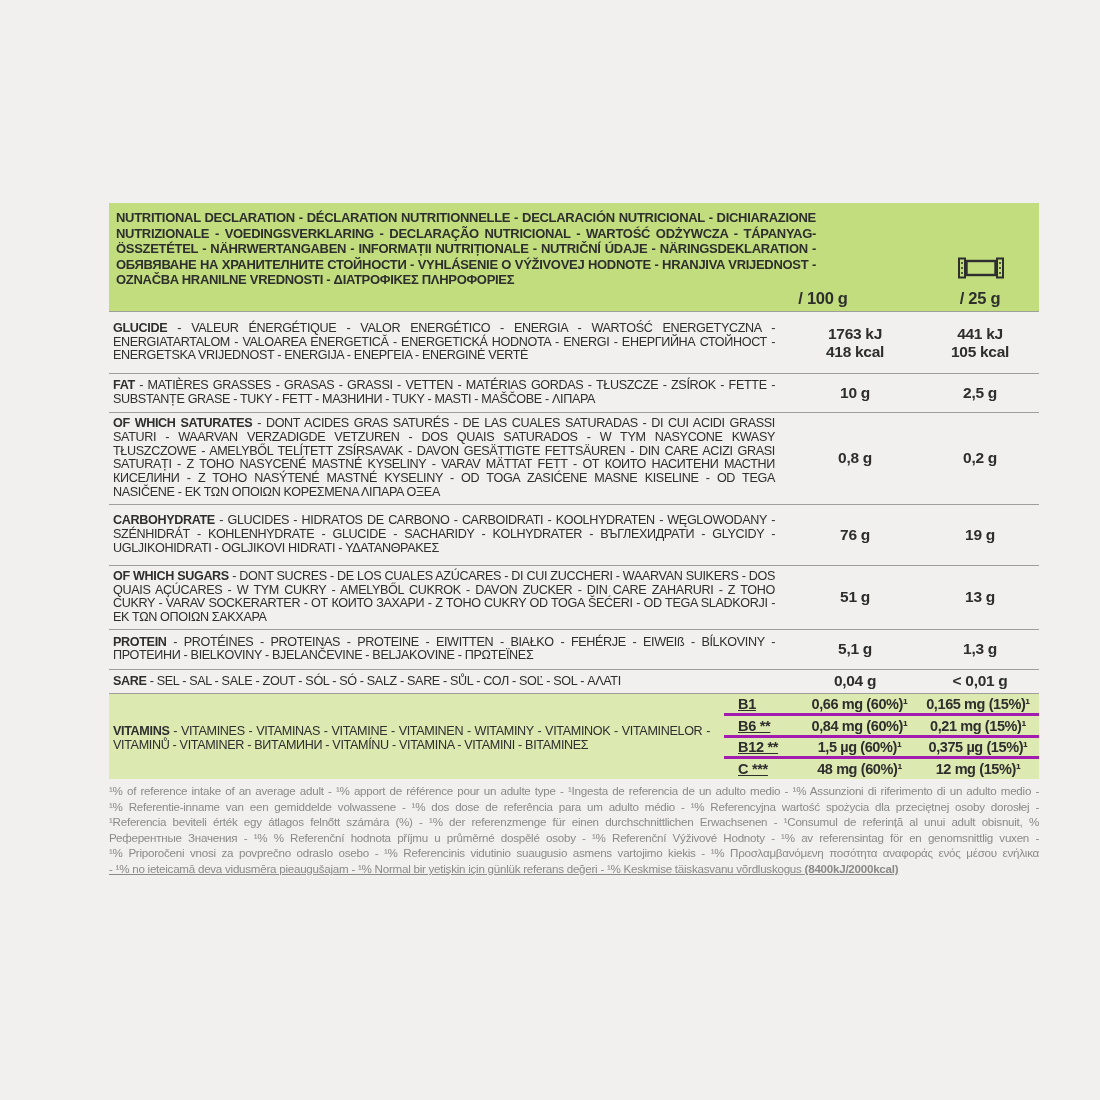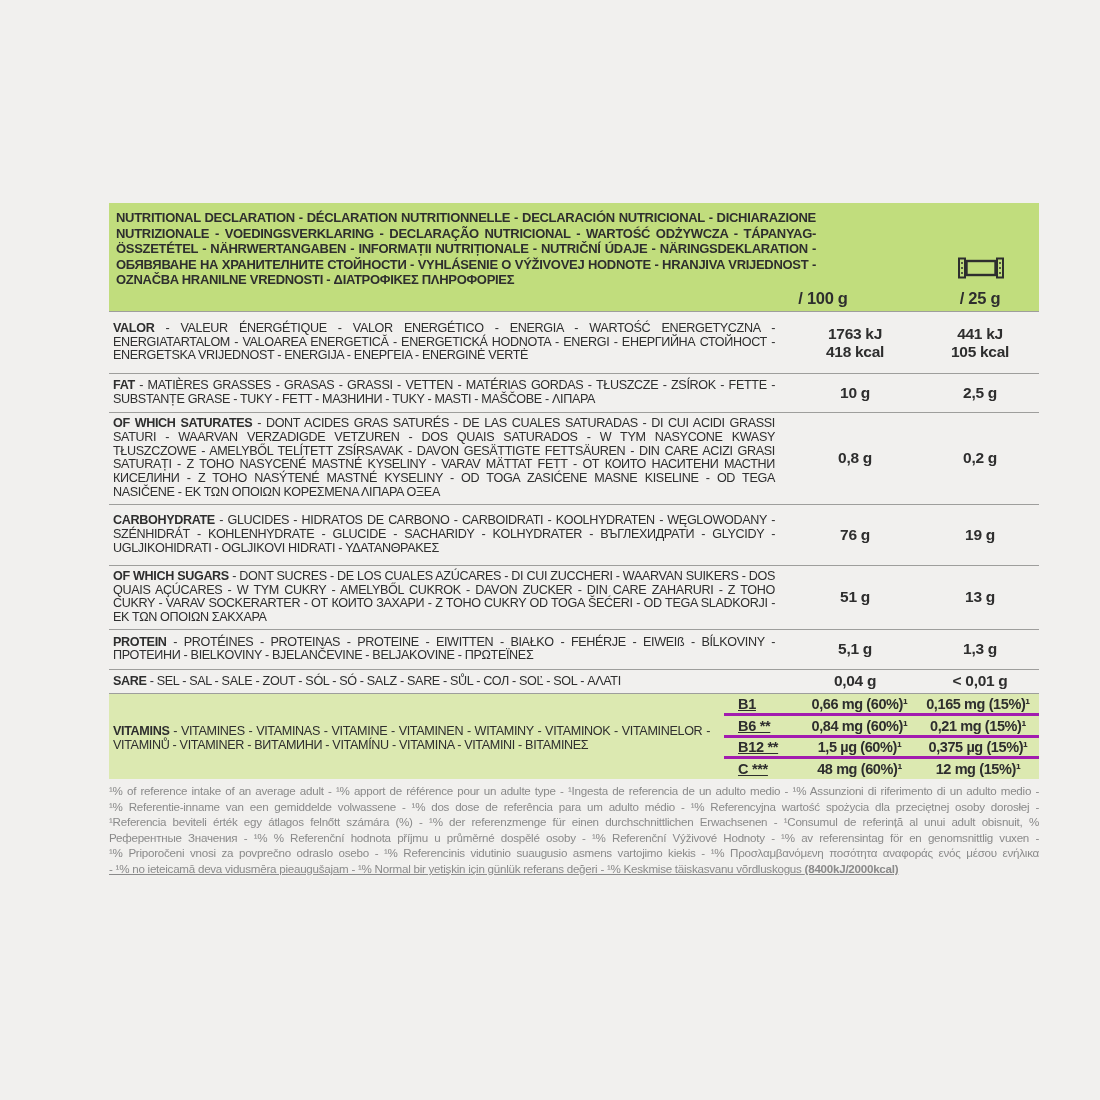--- a/index.html
+++ b/index.html
@@ -86,21 +86,21 @@
     <div class="hdr-cols">
       <div></div>
       <div class="hdr-col">/ 100 g</div>
       <div class="hdr-col">/ 25 g</div>
     </div>
   </div>
 
   <div class="rows">
 
     <div class="row r-energy">
-      <div class="label"><span class="strong">VALOR</span><span> - VALEUR ÉNERGÉTIQUE - VALOR ENERGÉTICO - ENERGIA - WARTOŚĆ ENERGETYCZNA - ENERGIATARTALOM - VALOAREA ENERGETICĂ - ENERGETICKÁ HODNOTA - ENERGI - ЕНЕРГИЙНА СТОЙНОСТ - ENERGETSKA VRIJEDNOST - ENERGIJA - ΕΝΕΡΓΕΙΑ - ENERGINĖ VERTĖ</span></div>
+      <div class="label"><span class="strong">GLUCIDE</span><span> - VALEUR ÉNERGÉTIQUE - VALOR ENERGÉTICO - ENERGIA - WARTOŚĆ ENERGETYCZNA - ENERGIATARTALOM - VALOAREA ENERGETICĂ - ENERGETICKÁ HODNOTA - ENERGI - ЕНЕРГИЙНА СТОЙНОСТ - ENERGETSKA VRIJEDNOST - ENERGIJA - ΕΝΕΡΓΕΙΑ - ENERGINĖ VERTĖ</span></div>
       <div class="val">1763 kJ
 418 kcal</div>
       <div class="val">441 kJ
 105 kcal</div>
     </div>
 
     <div class="row r-fat">
       <div class="label"><span class="strong">FAT</span><span> - MATIÈRES GRASSES - GRASAS - GRASSI - VETTEN - MATÉRIAS GORDAS - TŁUSZCZE - ZSÍROK - FETTE - SUBSTANȚE GRASE - TUKY - FETT - МАЗНИНИ - TUKY - MASTI - MAŠČOBE - ΛΙΠΑΡΑ</span></div>
       <div class="val">10 g</div>
       <div class="val">2,5 g</div>

